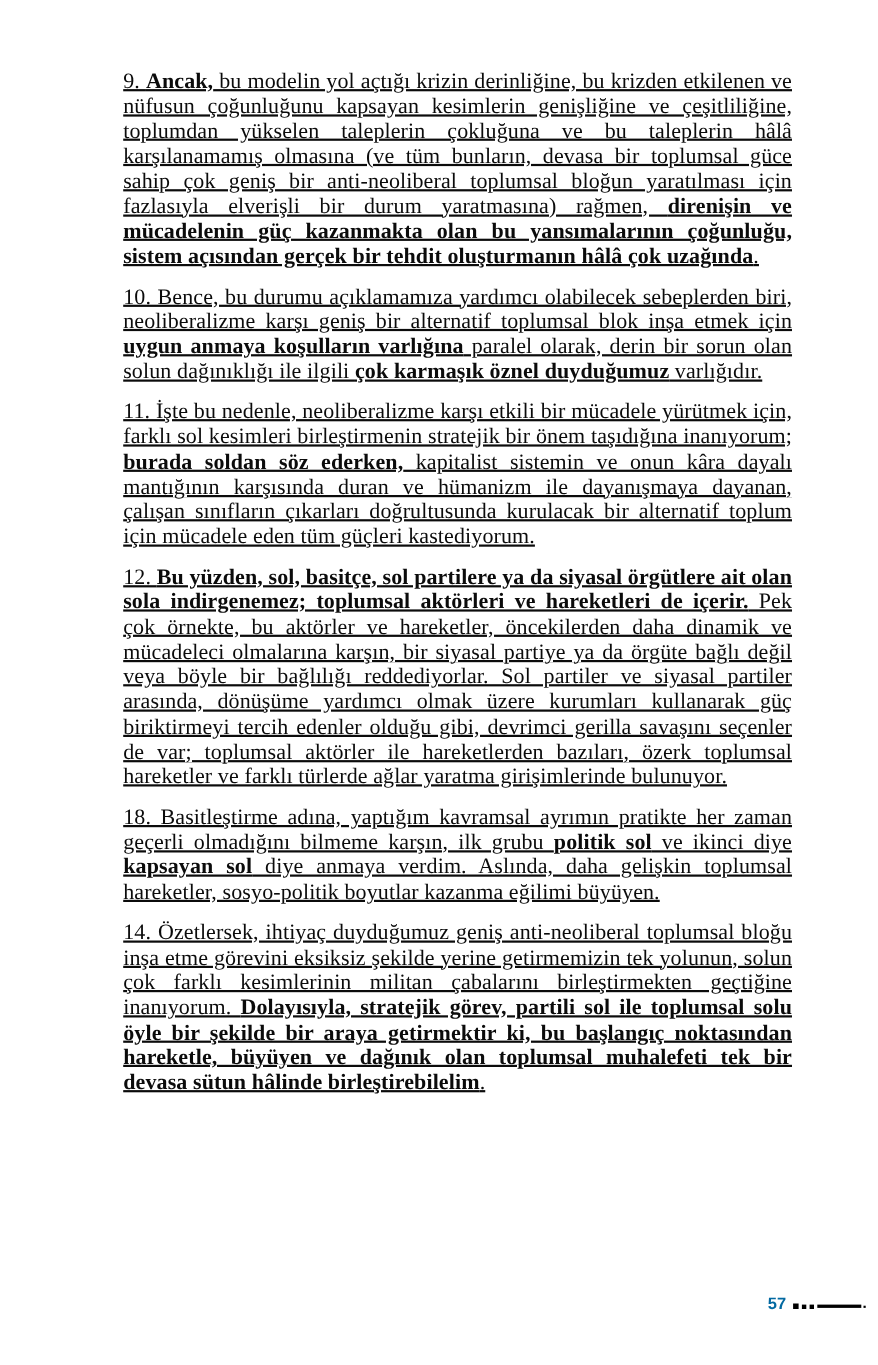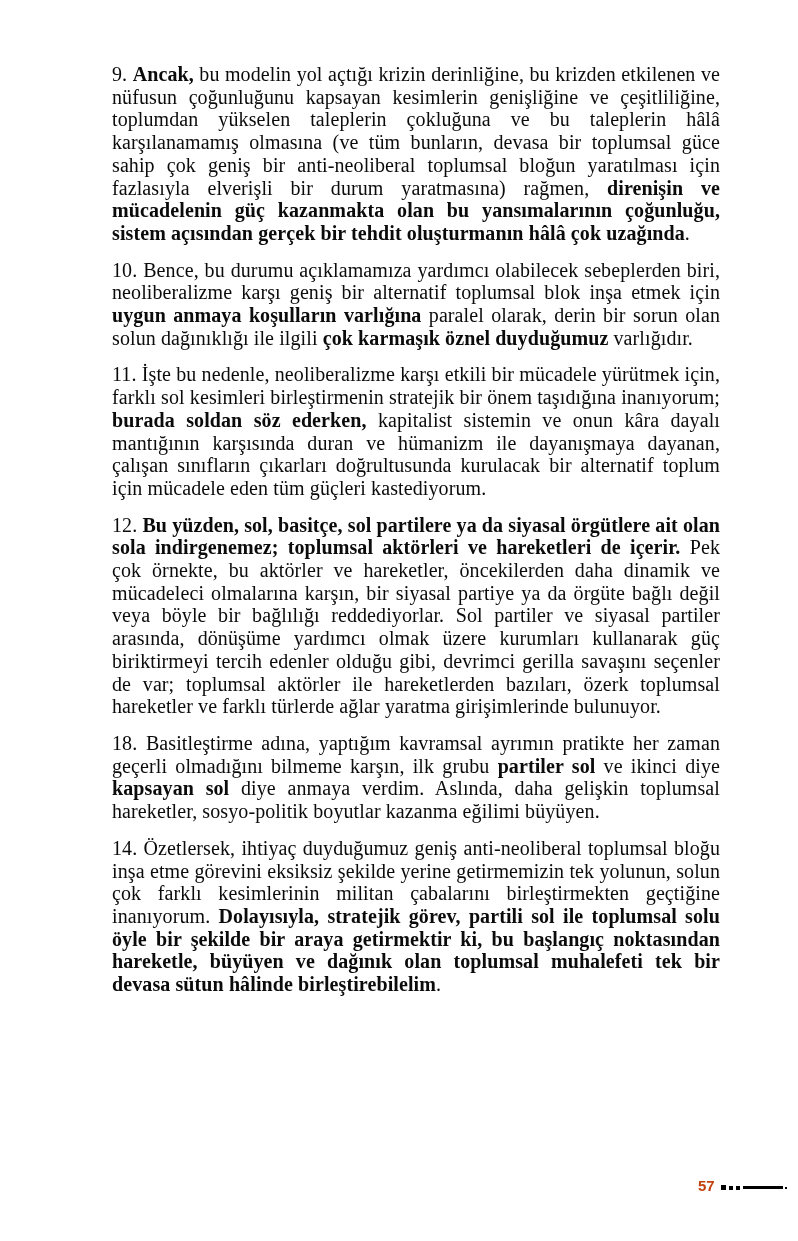--- a/index.html
+++ b/index.html
@@ -26,37 +26,38 @@
     width: 608px;
     color: #0b0b0b;
     font-size: 20px;
     line-height: 22.7px;
     text-align: justify;
     letter-spacing: 0.1px;
   }
   .text-block p {
     margin: 0 0 14px 0;
     padding: 0;
+    text-decoration: underline;
   }
   .text-block .b {
     font-weight: bold;
   }
   .footer {
     position: absolute;
     left: 698px;
     top: 1177px;
     height: 18px;
     display: flex;
     align-items: center;
   }
   .footer .pagenum {
     font-family: "Liberation Sans", sans-serif;
     font-weight: 700;
     font-size: 15px;
-    color: #c2410c;
+    color: #0369a1;
     line-height: 18px;
   }
   .footer .orn {
     display: flex;
     align-items: center;
     margin-left: 6px;
     margin-top: 3px;
   }
   .footer .sq {
     display: inline-block;
@@ -82,21 +83,21 @@
 </head>
 <body>
 
 <div class="page">
 
   <div class="text-block">
     <p><span>9. </span><span class="b">Ancak,</span><span> bu modelin yol açtığı krizin derinliğine, bu krizden etkilenen ve nüfusun çoğunluğunu kapsayan kesimlerin genişliğine ve çeşitliliğine, toplumdan yükselen taleplerin çokluğuna ve bu taleplerin hâlâ karşılanamamış olmasına (ve tüm bunların, devasa bir toplumsal güce sahip çok geniş bir anti-neoliberal toplumsal bloğun yaratılması için fazlasıyla elverişli bir durum yaratmasına) rağmen, </span><span class="b">direnişin ve mücadelenin güç kazanmakta olan bu yansımalarının çoğunluğu, sistem açısından gerçek bir tehdit oluşturmanın hâlâ çok uzağında</span><span>.</span></p>
     <p><span>10. Bence, bu durumu açıklamamıza yardımcı olabilecek sebeplerden biri, neoliberalizme karşı geniş bir alternatif toplumsal blok inşa etmek için </span><span class="b">uygun anmaya koşulların varlığına</span><span> paralel olarak, derin bir sorun olan solun dağınıklığı ile ilgili </span><span class="b">çok karmaşık öznel duyduğumuz</span><span> varlığıdır.</span></p>
     <p><span>11. İşte bu nedenle, neoliberalizme karşı etkili bir mücadele yürütmek için, farklı sol kesimleri birleştirmenin stratejik bir önem taşıdığına inanıyorum; </span><span class="b">burada soldan söz ederken,</span><span> kapitalist sistemin ve onun kâra dayalı mantığının karşısında duran ve hümanizm ile dayanışmaya dayanan, çalışan sınıfların çıkarları doğrultusunda kurulacak bir alternatif toplum için mücadele eden tüm güçleri kastediyorum.</span></p>
     <p><span>12. </span><span class="b">Bu yüzden, sol, basitçe, sol partilere ya da siyasal örgütlere ait olan sola indirgenemez; toplumsal aktörleri ve hareketleri de içerir.</span><span> Pek çok örnekte, bu aktörler ve hareketler, öncekilerden daha dinamik ve mücadeleci olmalarına karşın, bir siyasal partiye ya da örgüte bağlı değil veya böyle bir bağlılığı reddediyorlar. Sol partiler ve siyasal partiler arasında, dönüşüme yardımcı olmak üzere kurumları kullanarak güç biriktirmeyi tercih edenler olduğu gibi, devrimci gerilla savaşını seçenler de var; toplumsal aktörler ile hareketlerden bazıları, özerk toplumsal hareketler ve farklı türlerde ağlar yaratma girişimlerinde bulunuyor.</span></p>
-    <p><span>18. Basitleştirme adına, yaptığım kavramsal ayrımın pratikte her zaman geçerli olmadığını bilmeme karşın, ilk grubu </span><span class="b">partiler sol</span><span> ve ikinci diye </span><span class="b">kapsayan sol</span><span> diye anmaya verdim. Aslında, daha gelişkin toplumsal hareketler, sosyo-politik boyutlar kazanma eğilimi büyüyen.</span></p>
+    <p><span>18. Basitleştirme adına, yaptığım kavramsal ayrımın pratikte her zaman geçerli olmadığını bilmeme karşın, ilk grubu </span><span class="b">politik sol</span><span> ve ikinci diye </span><span class="b">kapsayan sol</span><span> diye anmaya verdim. Aslında, daha gelişkin toplumsal hareketler, sosyo-politik boyutlar kazanma eğilimi büyüyen.</span></p>
     <p><span>14. Özetlersek, ihtiyaç duyduğumuz geniş anti-neoliberal toplumsal bloğu inşa etme görevini eksiksiz şekilde yerine getirmemizin tek yolunun, solun çok farklı kesimlerinin militan çabalarını birleştirmekten geçtiğine inanıyorum. </span><span class="b">Dolayısıyla, stratejik görev, partili sol ile toplumsal solu öyle bir şekilde bir araya getirmektir ki, bu başlangıç noktasından hareketle, büyüyen ve dağınık olan toplumsal muhalefeti tek bir devasa sütun hâlinde birleştirebilelim</span><span>.</span></p>
   </div>
 
   <div class="footer">
     <span class="pagenum">57</span>
     <span class="orn">
       <span class="sq sq1"></span>
       <span class="sq sq2"></span>
       <span class="sq sq3"></span>
       <span class="rule"></span>

